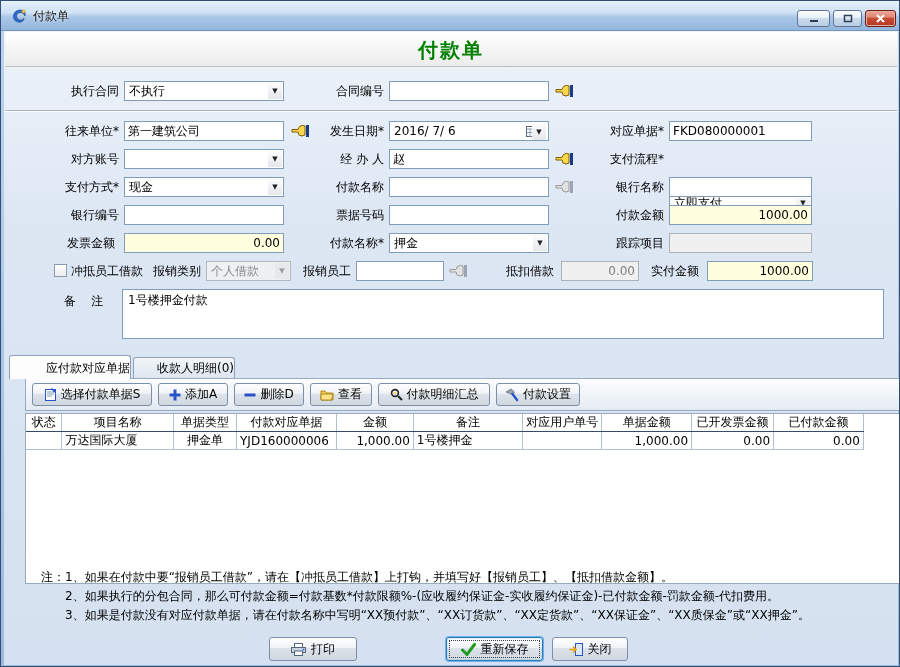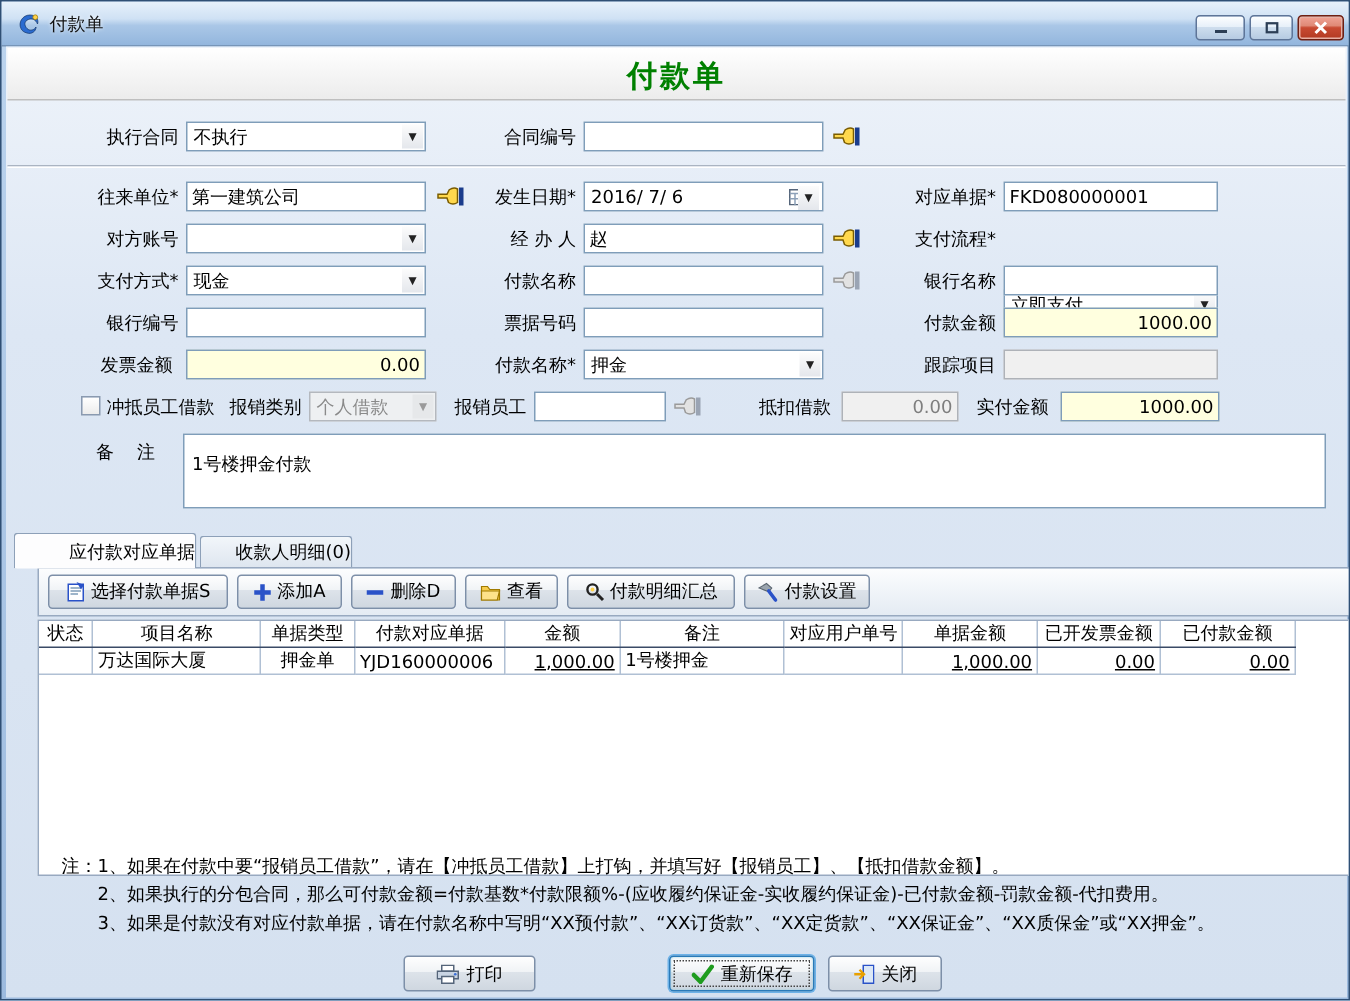--- a/index.html
+++ b/index.html
@@ -40,42 +40,42 @@
   .combo{position:absolute;height:20px;border:1px solid #7f9db9;background:#fff;
     padding:0 16px 0 4px;line-height:18px;white-space:nowrap;overflow:hidden;}
   .combo .arr{position:absolute;right:1px;top:1px;width:14px;height:16px;text-align:center;
     font-size:7px;line-height:16px;color:#222;background:linear-gradient(#fcfcfc,#e4e7ec);}
   .combo.disabled{background:#eef0f2;border-color:#b4b8be;color:#8a8a8a;}
   .combo.disabled .arr{color:#9a9a9a;background:#e6e8ea;}
   .handbtn{position:absolute;width:22px;height:18px;display:flex;align-items:center;justify-content:center;}
   .datebtn{position:absolute;right:1px;top:1px;width:30px;height:16px;display:flex;align-items:center;justify-content:center;gap:2px;background:#fff;}
   .datebtn .arr{font-size:7px;color:#222;}
   .cbx{position:absolute;width:13px;height:13px;border:1px solid #8a9ab0;background:linear-gradient(#fff,#ececec);}
-  .memo{position:absolute;border:1px solid #7f9db9;background:#fff;padding:11px 5px;line-height:16px;}
+  .memo{position:absolute;border:1px solid #7f9db9;background:#fff;padding:2px 5px;line-height:16px;}
   
   .tab{position:absolute;border:1px solid #8da0b8;border-bottom:none;border-radius:3px 3px 0 0;
     text-align:right;}
   .tab.active{background:#fdfdfe;z-index:3;}
   .tab.inactive{background:linear-gradient(#f2f6fa,#dde5ef);z-index:1;}
   
   .toolpanel{position:absolute;left:8px;top:377px;width:884px;height:33px;
     border:1px solid #98a9c0;background:linear-gradient(#fcfdfe,#e4ebf3);z-index:2;margin-left:16px;}
   .tbtn{position:absolute;top:4px;height:23px;border:1px solid #7d8fa8;border-radius:3px;
     background:linear-gradient(#fefefe,#f0f3f6 45%,#dde3ea 46%,#cfd7e0);
     display:flex;align-items:center;justify-content:center;gap:4px;font-size:12px;}
   
   .tablepanel{position:absolute;left:24px;top:412px;width:884px;height:171px;
     border:1px solid #98a9c0;background:#fff;overflow:hidden;}
   table.grid{border-collapse:collapse;table-layout:fixed;font-size:12px;}
   table.grid th{font-weight:normal;height:17px;padding:0 3px;
     border-right:1px solid #b0c0d4;border-bottom:1px solid #3a4a66;white-space:nowrap;overflow:hidden;}
   table.grid td{height:17px;padding:0 3px;border-right:1px solid #b0c0d4;border-bottom:1px solid #b0c0d4;
     white-space:nowrap;overflow:hidden;}
   table.grid .nb{border-right:none;border-bottom:none;}
-  .ar{text-align:right;text-decoration:underline;}.ac{text-align:center;}.al{text-align:left;}
+  .ar{text-align:right;}.ac{text-align:center;}.al{text-align:left;}
   
   .note{position:absolute;line-height:19px;white-space:nowrap;}
   .fbtn{position:absolute;top:636px;height:24px;border:1px solid #7d8fa8;border-radius:3px;
     background:linear-gradient(#fefefe,#f0f3f6 45%,#dde3ea 46%,#cfd7e0);
     display:flex;align-items:center;justify-content:center;gap:5px;font-size:12px;}
   .fbtn.focused{border:1px solid #2a7ab8;box-shadow:0 0 0 1px #6db2e8, inset 0 0 2px #9cd;outline:1px dotted #444;outline-offset:-4px;}
 </style>
 </head>
 <body>
 

